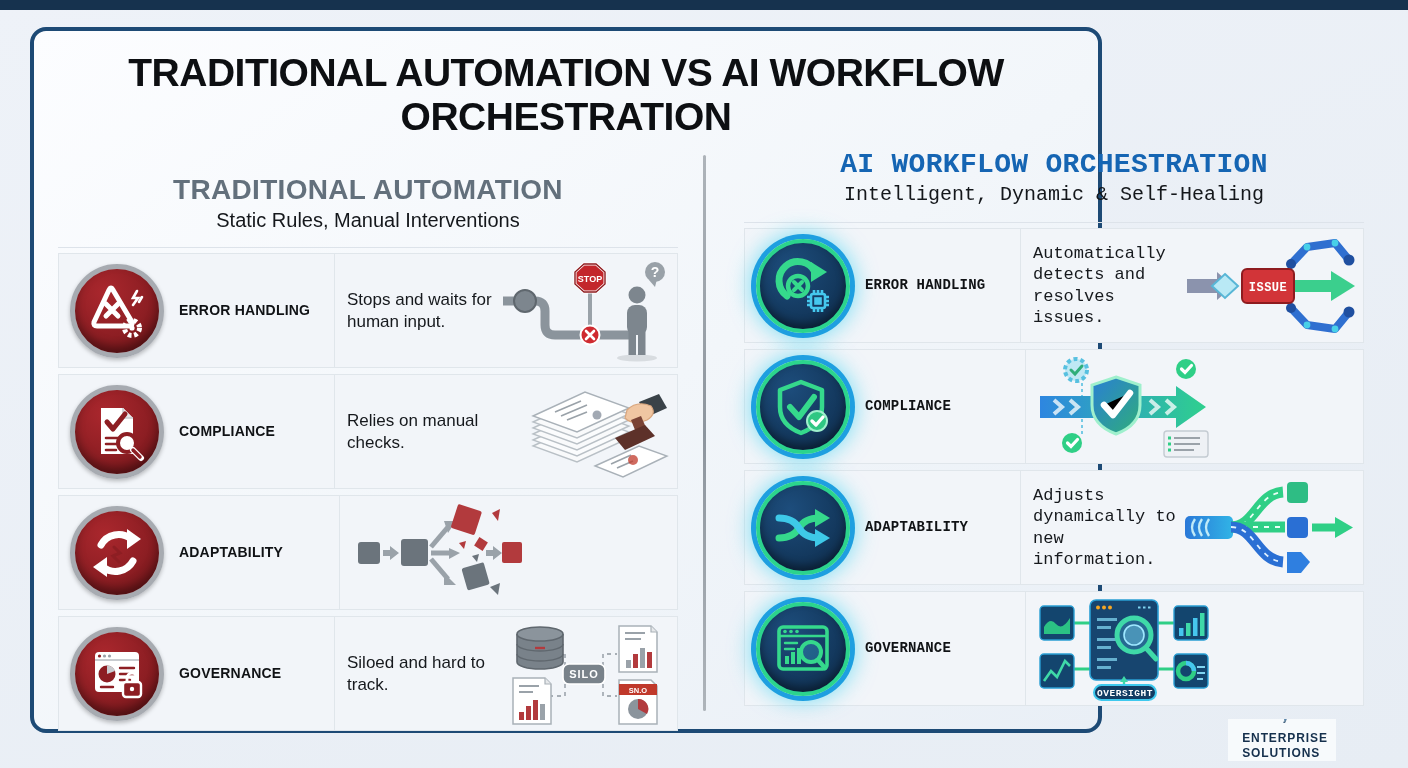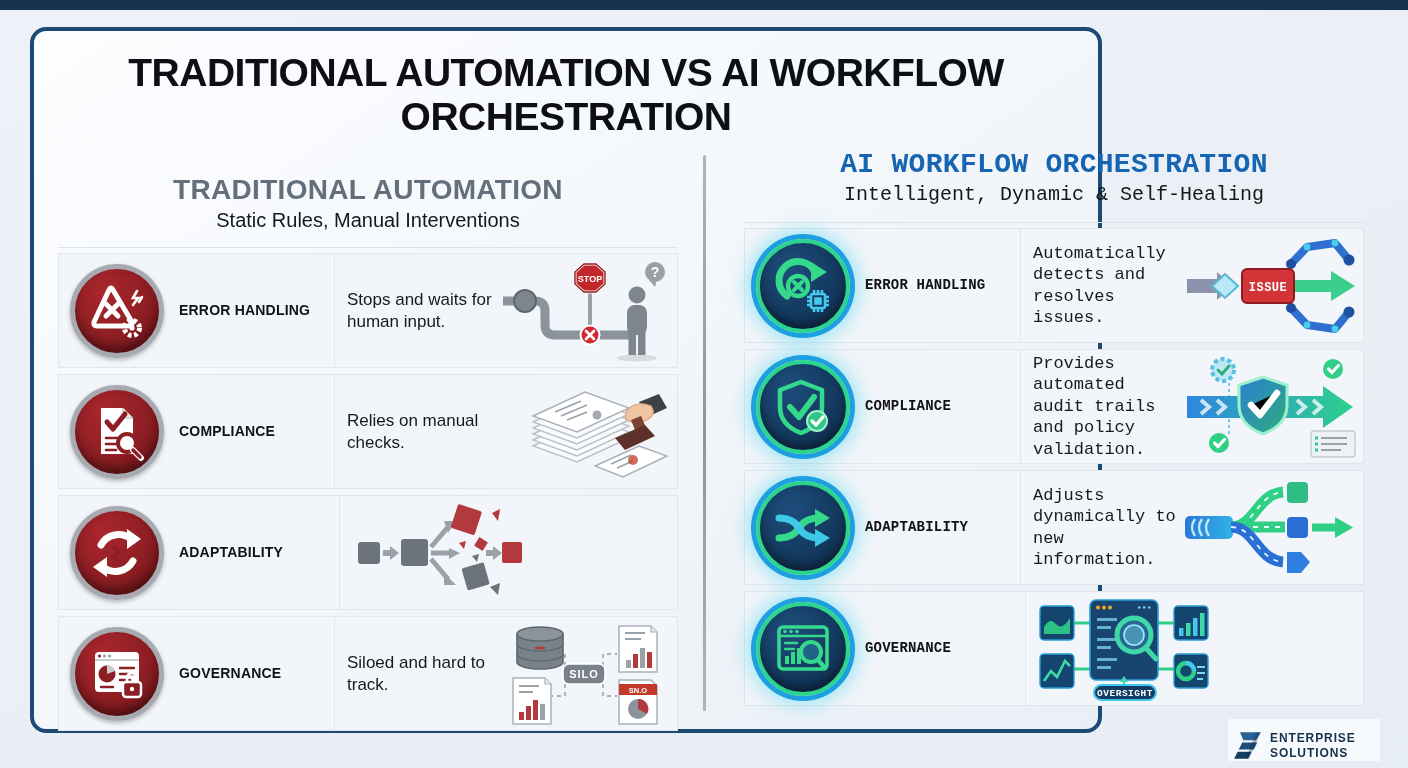--- a/index.html
+++ b/index.html
@@ -42,22 +42,22 @@
   
   .cicon { width:94px; height:94px; border-radius:50%; flex:0 0 auto;
            display:flex; align-items:center; justify-content:center; }
   .cicon svg { width:60px; height:60px; }
   .cicon-red { background:radial-gradient(circle at 35% 28%, #aa272d 0%, #8d1e23 55%, #5f1114 100%);
                border:5px solid #a7abb1; box-shadow:inset 0 -6px 10px rgba(0,0,0,.35), 0 2px 4px rgba(0,0,0,.25); }
   .cicon-ai { background:radial-gradient(circle at 35% 28%, #1d4d7c 0%, #143a60 55%, #0e2a47 100%);
               border:4px solid #2cd48d;
               box-shadow:0 0 0 5px #1e9fe0, 0 0 20px 7px rgba(56,210,240,.55), inset 0 -5px 9px rgba(0,0,0,.4); }
 
-  .footer-logo { position:absolute; left:1228px; top:719px; width:152px; height:42px;
-                 background:#f7fafc; display:flex; align-items:flex-end; gap:8px; padding-left:6px; z-index:5; }
+  .footer-logo { position:absolute; left:1228px; top:719px; width:108px; height:42px;
+                 background:#f7fafc; display:flex; align-items:center; gap:8px; padding-left:6px; z-index:5;flex-direction:column; }
   .brand-text { font-size:12px; font-weight:bold; letter-spacing:0.9px; color:#15304d; line-height:1.25; }
 
   .ill-badge-text { font-weight:bold; fill:#ffffff; }
 </style>
 </head>
 <body>
 
 <div class="top-bar"></div>
 
 <div class="frame">
@@ -327,21 +327,20 @@
             <svg viewBox="0 0 60 60" fill="none">
               <path d="M28 5 L49 13 V30 Q49 48 28 56 Q7 48 7 30 V13 Z" stroke="#35d98c" stroke-width="4.5" stroke-linejoin="round"></path>
               <path d="M17 30 L26 40 L41 20" stroke="#35d98c" stroke-width="6" stroke-linecap="round" stroke-linejoin="round"></path>
               <circle cx="44" cy="44" r="10" fill="#2fc783" stroke="#9ff0cd" stroke-width="2"></circle>
               <path d="M39 44 L43 48 L50 40" stroke="#ffffff" stroke-width="3.4" stroke-linecap="round" stroke-linejoin="round"></path>
             </svg>
           </div>
           <div class="feature-label">COMPLIANCE</div>
         </div>
         <div class="cell-desc">
-          <div class="desc-text">Provides automated audit trails and policy validation.</div>
           <div class="illus">
             <svg viewBox="0 0 172 104">
               <defs>
                 <linearGradient id="bandGrad" x1="0" y1="0" x2="1" y2="0">
                   <stop offset="0" stop-color="#2e86e0"></stop>
                     <stop offset="1" stop-color="#2fd08e"></stop>
                 </linearGradient>
                 <linearGradient id="shieldGrad" x1="0" y1="0" x2="1" y2="1">
                   <stop offset="0" stop-color="#2a7fd4"></stop>
                     <stop offset="1" stop-color="#2fae7a"></stop>

